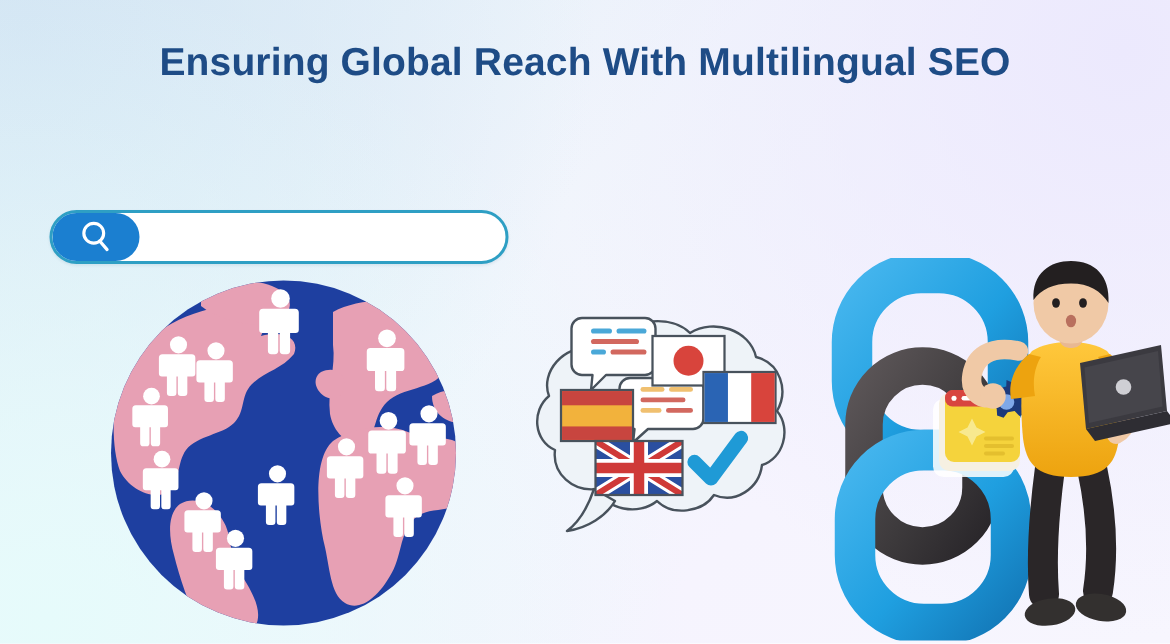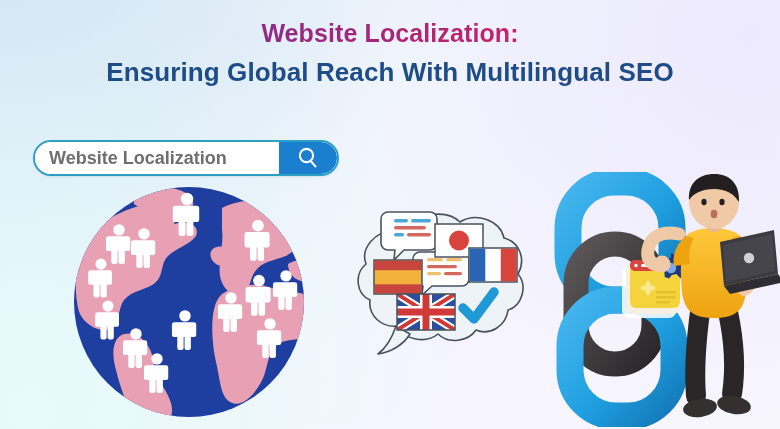--- a/index.html
+++ b/index.html
@@ -61,28 +61,24 @@
   .bubbles svg { display:block; width:100%; height:100%; }
 
   
   .scene { position:absolute; left:548px; top:172px; width:232px; height:255px; }
   .scene svg { display:block; width:100%; height:100%; }
 </style>
 </head>
 <body>
 
 <div class="title-wrap">
-  <div class="title-main">Website Localization:</div>
   <div class="title-sub">Ensuring Global Reach With Multilingual SEO</div>
 </div>
 
 <div class="searchbar">
-  <div class="search-field">
-    <span class="search-value" title="Search">Website Localization</span>
-  </div>
   <div class="search-btn">
     <svg width="26" height="26" viewBox="0 0 26 26">
       <circle cx="11.5" cy="10.5" r="6.6" fill="none" stroke="#ffffff" stroke-width="2.1"></circle>
       <line x1="15.4" y1="15.6" x2="20.4" y2="21.4" stroke="#ffffff" stroke-width="2.1" stroke-linecap="round"></line>
     </svg>
   </div>
 </div>
 
 <div class="globe">
   <svg viewBox="0 0 235 232" xmlns="http://www.w3.org/2000/svg">

